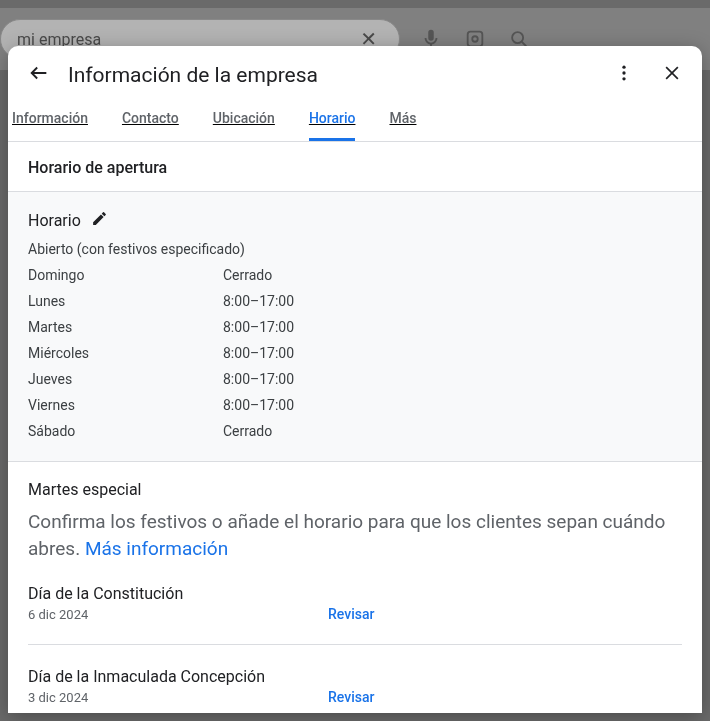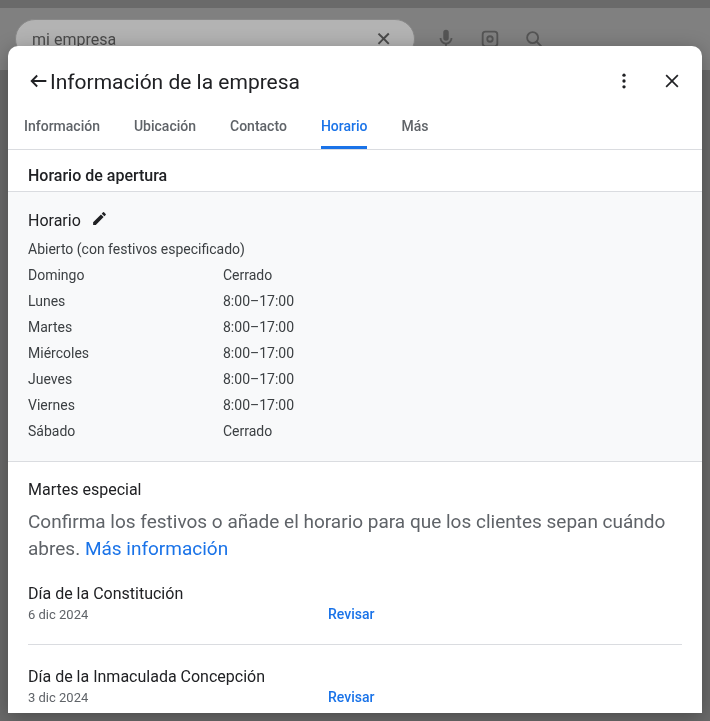--- a/index.html
+++ b/index.html
@@ -1,55 +1,55 @@
 <!DOCTYPE html>
 <html><head>
 <meta charset="utf-8">
 <style>
   * { box-sizing: border-box; margin: 0; padding: 0; font-family: 'Google Sans', Roboto, Arial, sans-serif; }
   body { width: 710px; height: 721px; background: #6a6a6a; overflow: hidden; position: relative; }
   
   .search-bar-bg {
     position: absolute; top: 8px; left: 0; right: 0; height: 62px;
-    background: #808080; display: flex; align-items: center; padding: 6px 15px;
+    background: #808080; display: flex; align-items: center; padding: 6px 0;
   }
   .search-input-wrap {
     background: #b3b3b3; border-radius: 22px; height: 40px; flex: 0 0 400px;
     display: flex; align-items: center; padding: 0 16px; color: #4a4a4a;
     font-size: 16px; border: 1px solid #888;
   }
   .search-input { flex: 1; }
   .search-clear { color: #4a4a4a; font-size: 20px; padding: 0 6px; }
   .search-icons { display: flex; align-items: center; gap: 22px; margin-left: 20px; color: #555; }
   .sicon svg { width: 22px; height: 22px; display: block; }
   
   .modal {
     position: absolute; top: 46px; left: 8px; right: 8px; bottom: 8px;
     background: #fff; border-radius: 10px 10px 0 0; box-shadow: 0 4px 20px rgba(0,0,0,0.3);
     display: flex; flex-direction: column; overflow: hidden;
   }
   .modal-header {
-    display: flex; padding: 24px 20px 10px 20px; 
+    display: flex; align-items: center; padding: 16px 20px 10px 20px; gap: 18px;
   }
   .back-arrow svg { width: 22px; height: 22px; color: #202124; }
   .modal-title { font-size: 21px; color: #202124; flex: 1; font-weight: 400; }
   .header-actions { display: flex; align-items: center; gap: 28px; }
   .header-actions svg { width: 20px; height: 20px; color: #202124; }
   
   .tabs {
-    display: flex; gap: 34px; padding: 0 16px; border-bottom: 1px solid #dadce0;
+    display: flex; gap: 34px; padding: 0 4px; border-bottom: 1px solid #dadce0; text-decoration: underline;
   }
   .tab {
     font-size: 14px; color: #5f6368; padding: 12px 0 12px 0; cursor: pointer;
     border-bottom: 3px solid transparent; font-weight: 500;
   }
   .tab.active { color: #1a73e8; border-bottom-color: #1a73e8; }
   
   .section-title {
-    font-size: 16px; font-weight: 500; color: #202124; padding: 16px 20px 6px;
+    font-size: 16px; font-weight: 500; color: #202124; padding: 16px 20px 14px;
     border-bottom: 1px solid #dadce0;
   }
   
   .hours-block {
     background: #f8f9fa; padding: 18px 20px 22px; border-bottom: 1px solid #dadce0;
   }
   .hours-heading { display: flex; align-items: center; gap: 10px; margin-bottom: 10px; }
   .hours-heading span { font-size: 16px; color: #202124; font-weight: 400; }
   .hours-heading svg { width: 17px; height: 17px; color: #202124; }
   .hours-status { font-size: 14px; color: #3c4043; margin-bottom: 10px; }
@@ -119,22 +119,22 @@
         <svg viewBox="0 0 24 24" fill="none" stroke="currentColor" stroke-width="2">
             <line x1="5" y1="5" x2="19" y2="19"></line>
             <line x1="19" y1="5" x2="5" y2="19"></line>
           </svg>
       </span>
     </div>
   </div>
 
   <div class="tabs">
     <div class="tab">Información</div>
+    <div class="tab">Contacto</div>
     <div class="tab">Ubicación</div>
-    <div class="tab">Contacto</div>
     <div class="tab active">Horario</div>
     <div class="tab">Más</div>
   </div>
 
   <div class="section-title">Horario de apertura</div>
 
   <div class="hours-block">
     <div class="hours-heading">
       <span>Horario</span>
       <span>

